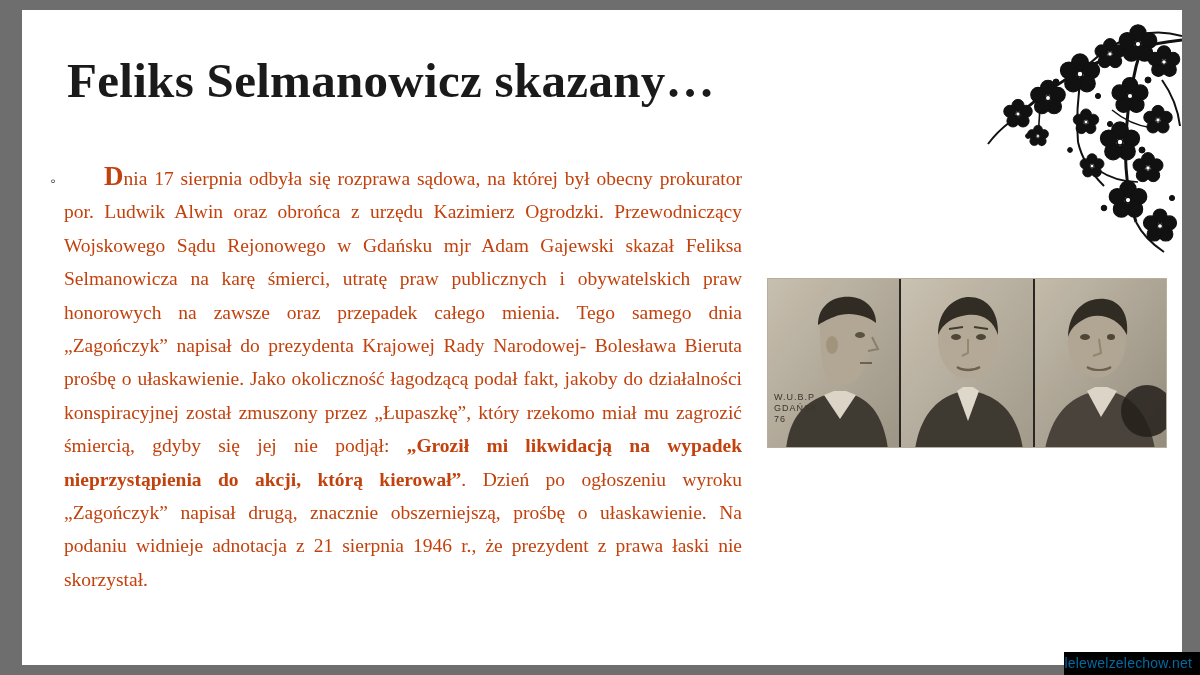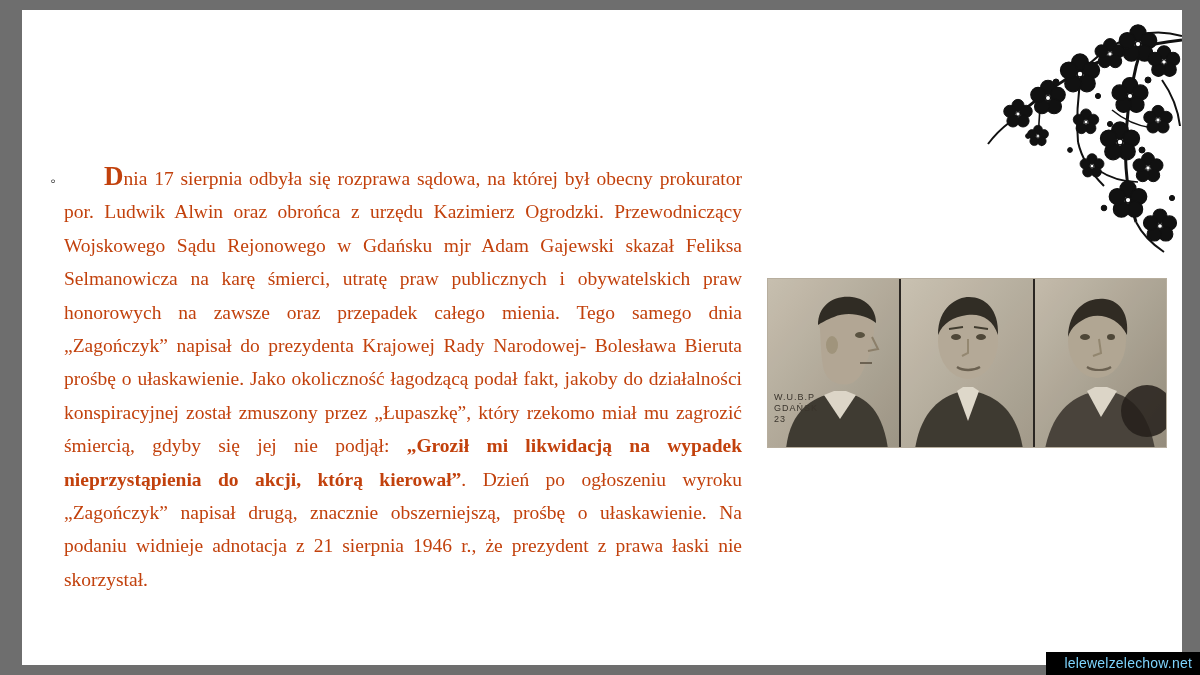--- a/index.html
+++ b/index.html
@@ -118,24 +118,24 @@
     color: #3a342c;
     letter-spacing: 1px;
     line-height: 11px;
   }
   
   .watermark {
     position: absolute;
     right: 0;
     bottom: 0;
     background: #000000;
-    color: #7dd3fc;
+    color: #0369a1;
     font-family: "Liberation Sans", sans-serif;
     font-size: 14px;
-    padding: 3px 8px 4px 18px;
+    padding: 3px 8px 4px 0;
     letter-spacing: 0.2px;
   }
 </style>
 </head>
 <body>
 
 <div class="slide-frame">
   <div class="slide">
 
     <div class="floral">
@@ -283,20 +283,21 @@
             <circle cx="300" cy="140" r="3"></circle>
             <circle cx="262" cy="198" r="2.8"></circle>
             <circle cx="330" cy="188" r="2.6"></circle>
             <circle cx="186" cy="126" r="2.4"></circle>
             <circle cx="228" cy="140" r="2.4"></circle>
           </g>
         </g>
       </svg>
     </div>
 
+    <div class="title">Feliks Selmanowicz skazany…</div>
 
     <div class="body-block">
       <div class="bullet-row">
         <div class="bullet-mark">◦</div>
         <div class="para"><span class="dropcap">D</span><span>nia 17 sierpnia odbyła się rozprawa sądowa, na której był obecny prokurator por. Ludwik Alwin oraz obrońca z urzędu Kazimierz Ogrodzki. Przewodniczący Wojskowego Sądu Rejonowego w Gdańsku mjr Adam Gajewski skazał Feliksa Selmanowicza na karę śmierci, utratę praw publicznych i obywatelskich praw honorowych na zawsze oraz przepadek całego mienia. Tego samego dnia „Zagończyk” napisał do prezydenta Krajowej Rady Narodowej- Bolesława Bieruta prośbę o ułaskawienie. Jako okoliczność łagodzącą podał fakt, jakoby do działalności konspiracyjnej został zmuszony przez „Łupaszkę”, który rzekomo miał mu zagrozić śmiercią, gdyby się jej nie podjął: </span><span class="bold-quote">„Groził mi likwidacją na wypadek nieprzystąpienia do akcji, którą kierował”</span><span>. Dzień po ogłoszeniu wyroku „Zagończyk” napisał drugą, znacznie obszerniejszą, prośbę o ułaskawienie. Na podaniu widnieje adnotacja z 21 sierpnia 1946 r., że prezydent z prawa łaski nie skorzystał.</span></div>
       </div>
     </div>
 
     <div class="photo">
       <div class="photo-panel">
@@ -322,21 +323,21 @@
           <ellipse cx="92" cy="56" rx="5" ry="3" fill="#57503f"></ellipse>
 
           <path d="M104 58 L110 70 L100 72" fill="none" stroke="#8d816c" stroke-width="2"></path>
 
           <path d="M92 84 L104 84" stroke="#6b6152" stroke-width="2"></path>
           <rect width="134" height="170" fill="#7a705c" opacity="0.07"></rect>
         </svg>
         <div class="photo-caption">
           <div>W.U.B.P</div>
           <div>GDAŃSK</div>
-          <div>23</div>
+          <div>76</div>
         </div>
       </div>
       <div class="photo-panel">
         <svg width="134" height="170" viewBox="0 0 134 170" xmlns="http://www.w3.org/2000/svg">
           <defs>
             <linearGradient id="bgC" x1="0" y1="0" x2="1" y2="1">
               <stop offset="0%" stop-color="#cfc7b8"></stop>
                 <stop offset="100%" stop-color="#a49d8e"></stop>
             </linearGradient>
           </defs>

